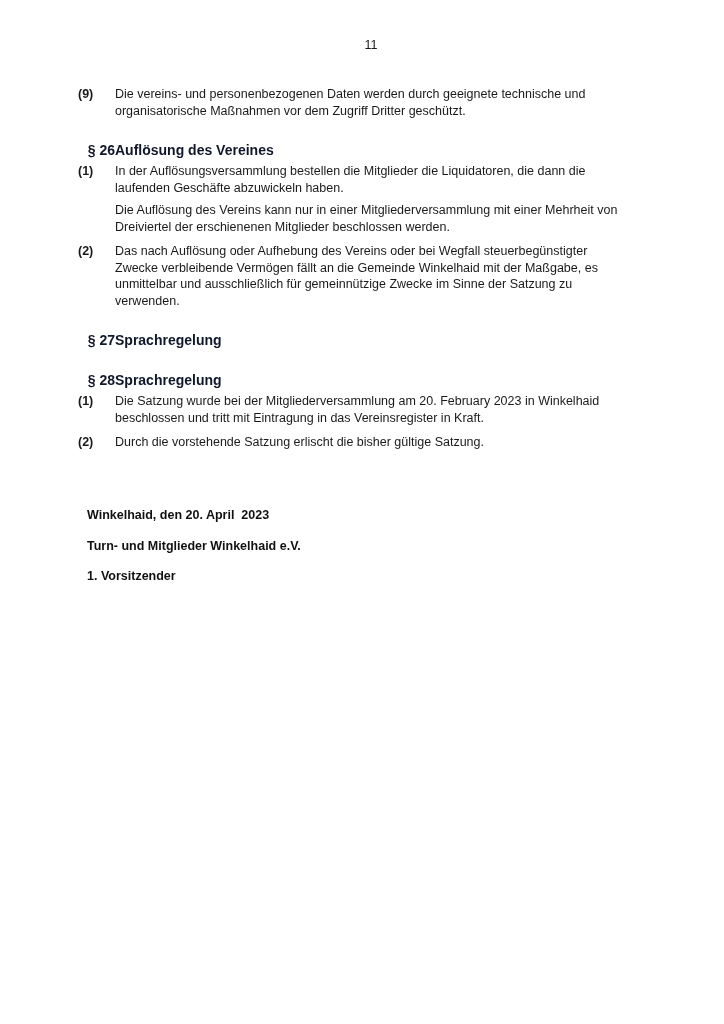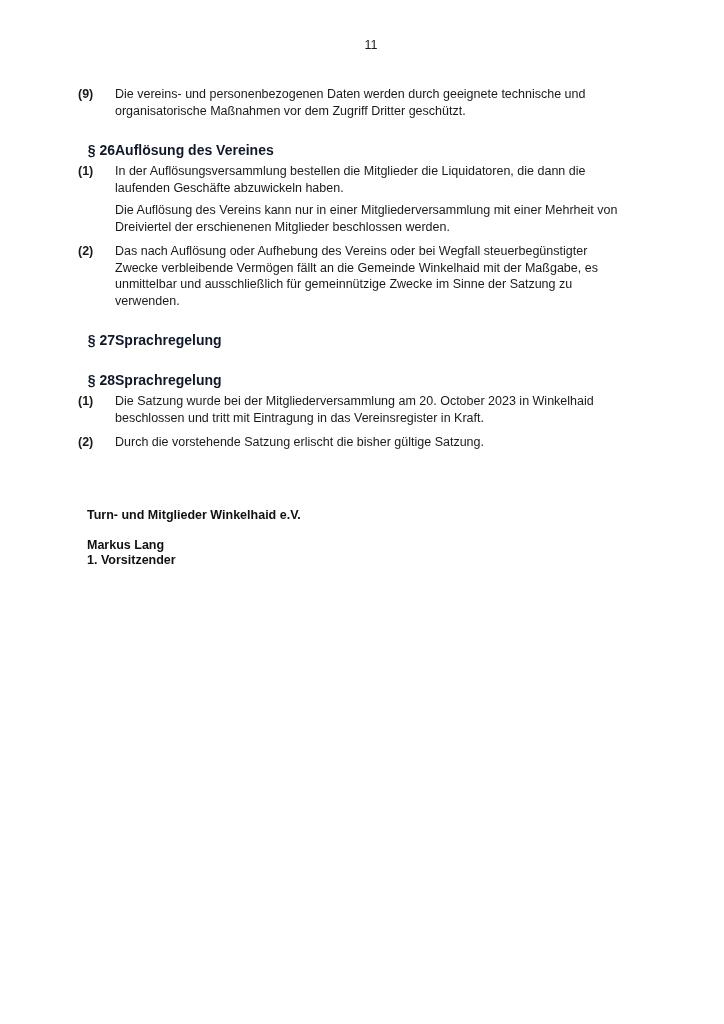--- a/index.html
+++ b/index.html
@@ -114,32 +114,32 @@
     </section>
 
     <section class="section">
       <h2 class="heading">
         <span class="num">§ 28</span>
         <span class="title">Sprachregelung</span>
       </h2>
       <div class="item">
         <span class="num">(1)</span>
         <div class="text">
-          <p class="par">Die Satzung wurde bei der Mitgliederversammlung am 20. October 2023 in Winkelhaid
+          <p class="par">Die Satzung wurde bei der Mitgliederversammlung am 20. February 2023 in Winkelhaid
 beschlossen und tritt mit Eintragung in das Vereinsregister in Kraft.</p>
         </div>
       </div>
       <div class="item">
         <span class="num">(2)</span>
         <div class="text">
           <p class="par">Durch die vorstehende Satzung erlischt die bisher gültige Satzung.</p>
         </div>
       </div>
     </section>
 
     <div class="signature">
+      <p class="sig-line">Winkelhaid, den 20. April  2023</p>
       <p class="sig-line">Turn- und Mitglieder Winkelhaid e.V.</p>
-      <p class="sig-line tight">Markus Lang</p>
       <p class="sig-line tight">1. Vorsitzender</p>
     </div>
 
   </main>
 </div>
 
 </body></html>

